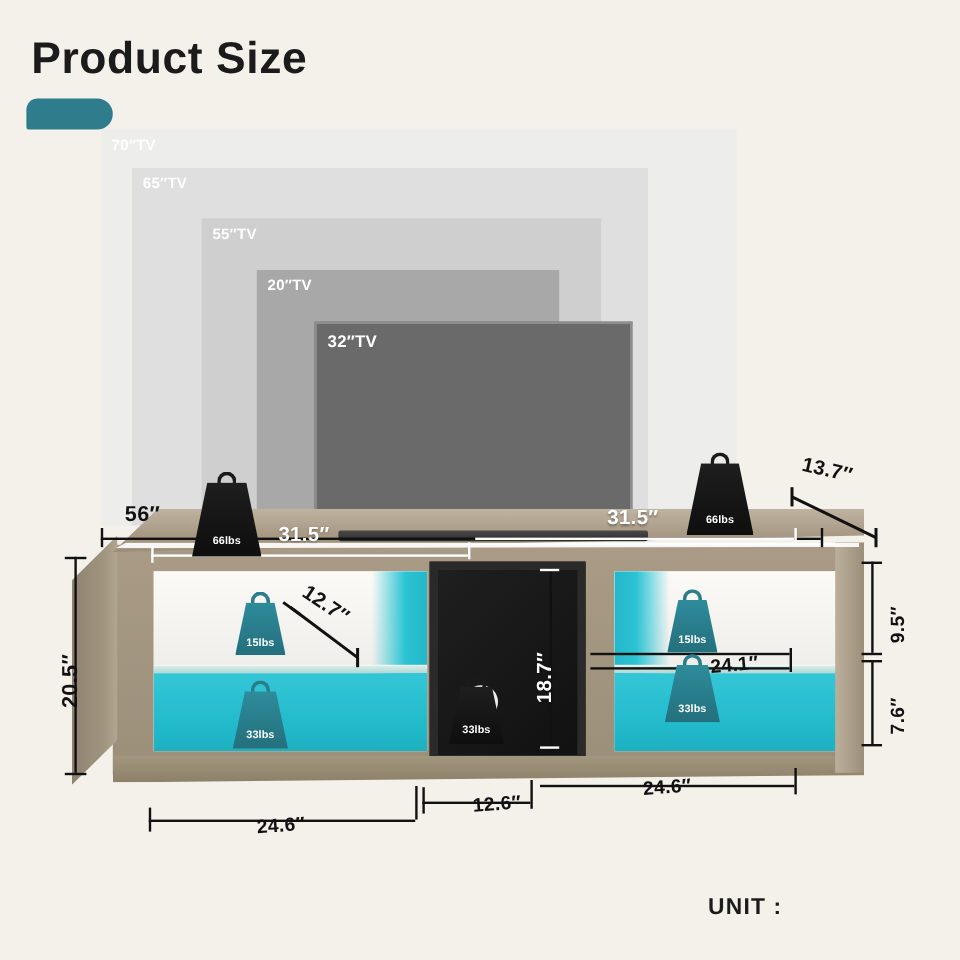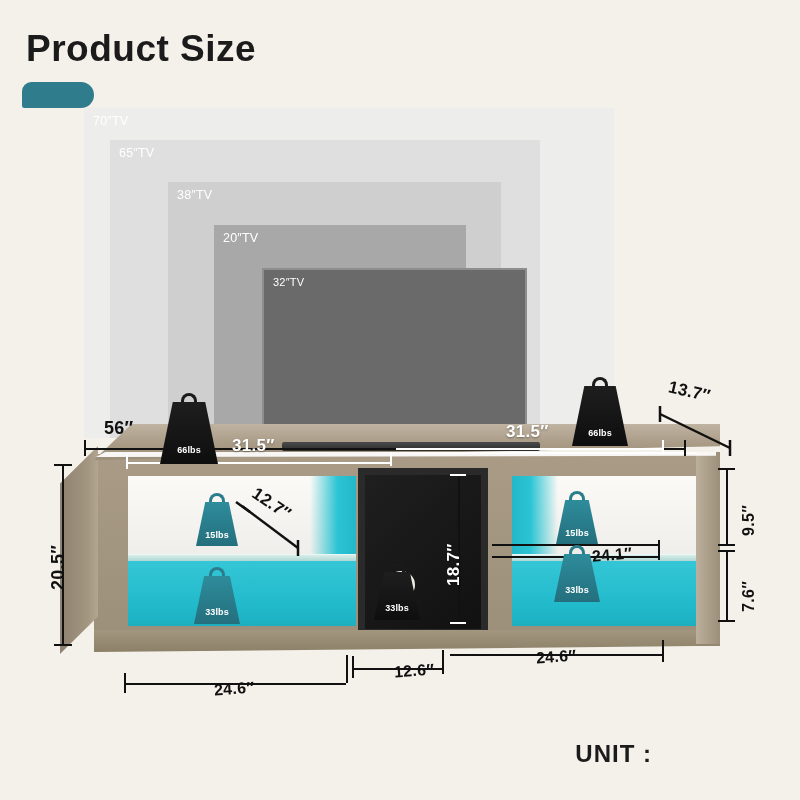--- a/index.html
+++ b/index.html
@@ -22,33 +22,33 @@
     position: absolute; left: 22px; top: 82px;
     width: 72px; height: 26px;
     background: #2E7C8C;
     border-radius: 16px 22px 22px 4px;
   }
 
   
   .tvbox { position: absolute; }
   .tvbox > .lbl {
     position: absolute; left: 9px; top: 6px;
-    color: #FFFFFF; font-weight: 400; font-size: 12.5px;
+    color: #FFFFFF; font-weight: 700; font-size: 12.5px;
     letter-spacing: .2px; white-space: nowrap;
   }
   #tv-70 { left: 84px;  top: 108px; width: 530px; height: 330px; background: #EDEDEC; }
   #tv-65 { left: 110px; top: 140px; width: 430px; height: 298px; background: #DFDFDF; }
   #tv-55 { left: 168px; top: 182px; width: 333px; height: 256px; background: #CFCFCF; }
   #tv-43 { left: 214px; top: 225px; width: 252px; height: 213px; background: #A8A8A8; }
   #tv-43 > .lbl { color:#FFFFFF; }
   #tv-32 {
     left: 262px; top: 268px; width: 265px; height: 170px;
     background: #6A6A6A; border: 2px solid #8E8E8E; border-bottom: none;
   }
-  #tv-32 > .lbl { font-size: 11px; }
+  #tv-32 > .lbl { font-size: 14px; }
   #tv-stand-neck {
     position: absolute; left: 384px; top: 436px;
     width: 20px; height: 14px; background: #3A3A3A;
     border-radius: 2px;
   }
 
   
   #furniture { position: absolute; left: 60px; top: 424px; width: 660px; height: 238px; }
 
   
@@ -161,21 +161,21 @@
     color:#FFFFFF; font-weight:800; font-size:9px; letter-spacing:.1px;
   }
   .weight.teal .body { background:linear-gradient(180deg,#2E8C9B 0%,#246F7D 100%); }
   .weight.teal .handle { border-color:#2A7D8B; }
   .weight.dark .body { background:linear-gradient(180deg,#1E1E1E 0%,#0E0E0E 100%); }
   .weight.dark .handle { border-color:#1A1A1A; }
 
   
   #unit-label {
     position:absolute; right:148px; bottom:32px;
-    font-size:24px; font-weight:800; color:#1B1B1B; letter-spacing:1px;
+    font-size:19px; font-weight:800; color:#1B1B1B; letter-spacing:1px;
   }
   #unit-badge {
     position:absolute; right:22px; bottom:24px;
     width:120px; height:38px; background:#2E7C8C;
     border-radius: 4px 20px 20px 4px;
     clip-path: polygon(10% 0%, 100% 0%, 100% 72%, 88% 100%, 0% 100%, 0% 28%);
     display:flex; align-items:center; justify-content:center;
   }
   #unit-badge .t { color:#F2F7F8; font-weight:800; font-size:18px; letter-spacing:1px; }
 </style>
@@ -187,21 +187,21 @@
   <div id="page-title">Product Size</div>
   <div id="title-swoosh"></div>
 
   <div class="tvbox" id="tv-70">
     <span class="lbl">70″TV</span>
   </div>
   <div class="tvbox" id="tv-65">
     <span class="lbl">65″TV</span>
   </div>
   <div class="tvbox" id="tv-55">
-    <span class="lbl">38″TV</span>
+    <span class="lbl">55″TV</span>
   </div>
   <div class="tvbox" id="tv-43">
     <span class="lbl">20″TV</span>
   </div>
   <div class="tvbox" id="tv-32">
     <span class="lbl">32″TV</span>
   </div>
   <div id="tv-stand-neck"></div>
 
   <div id="furniture">

